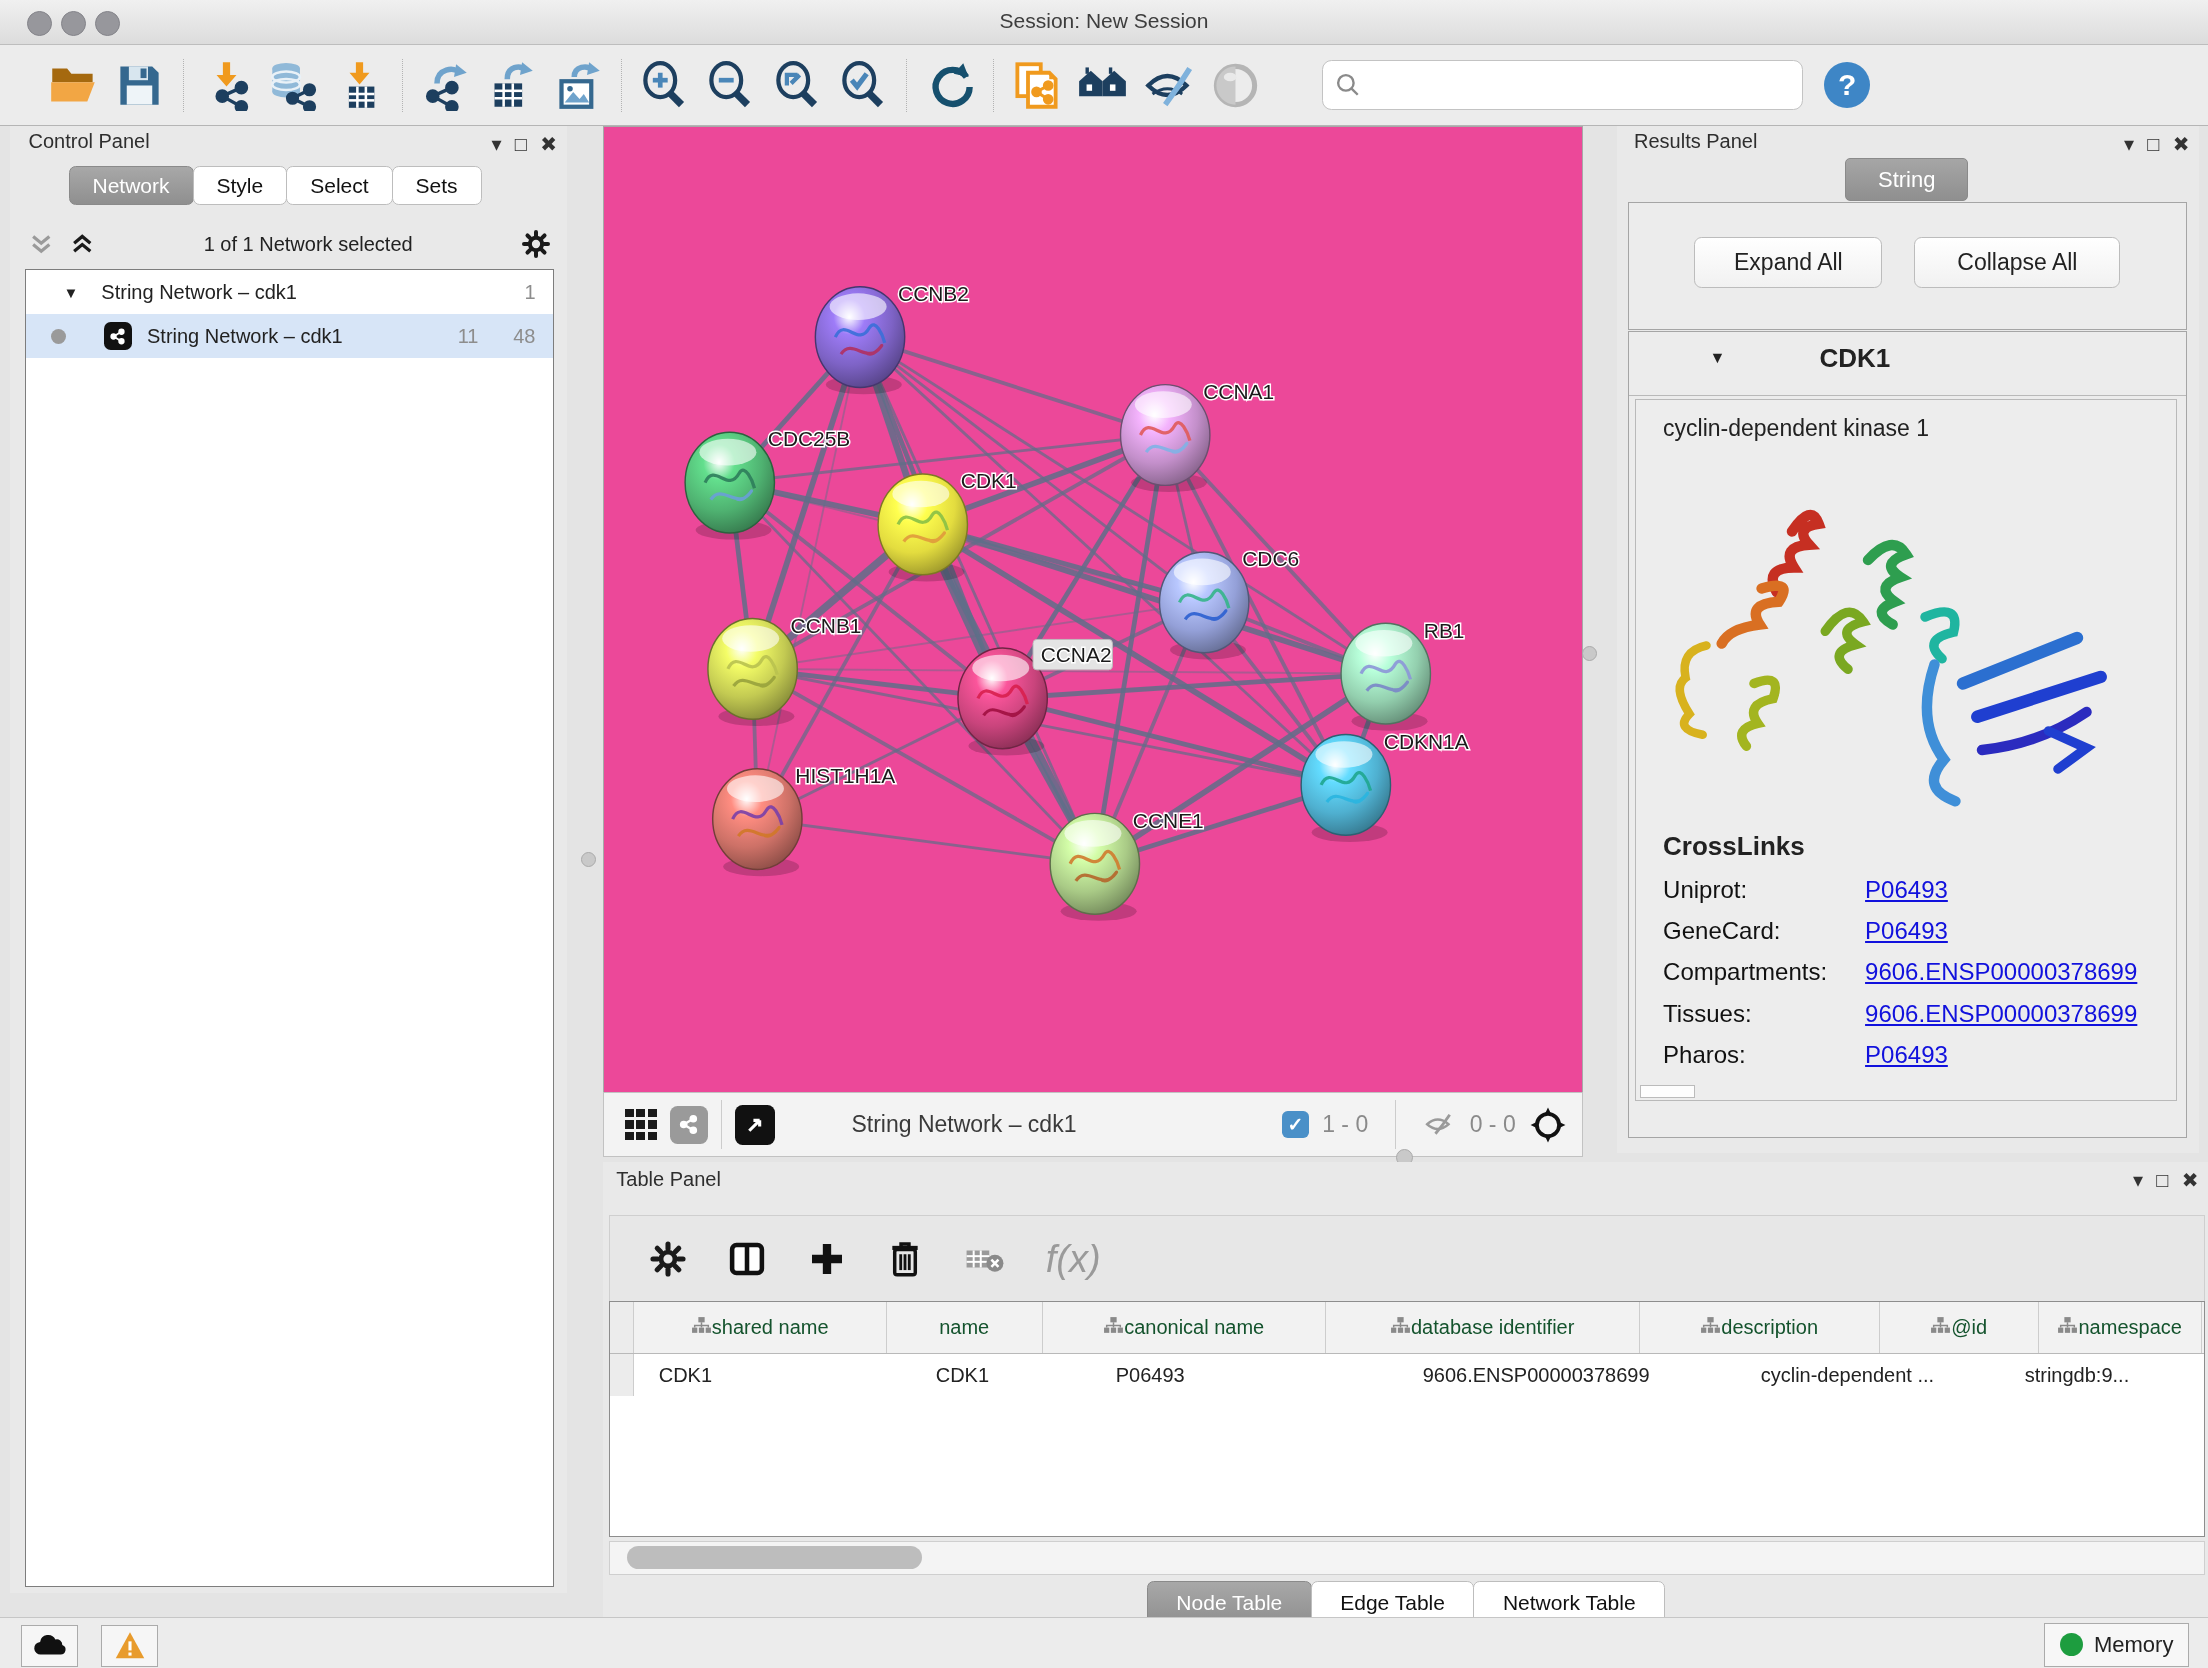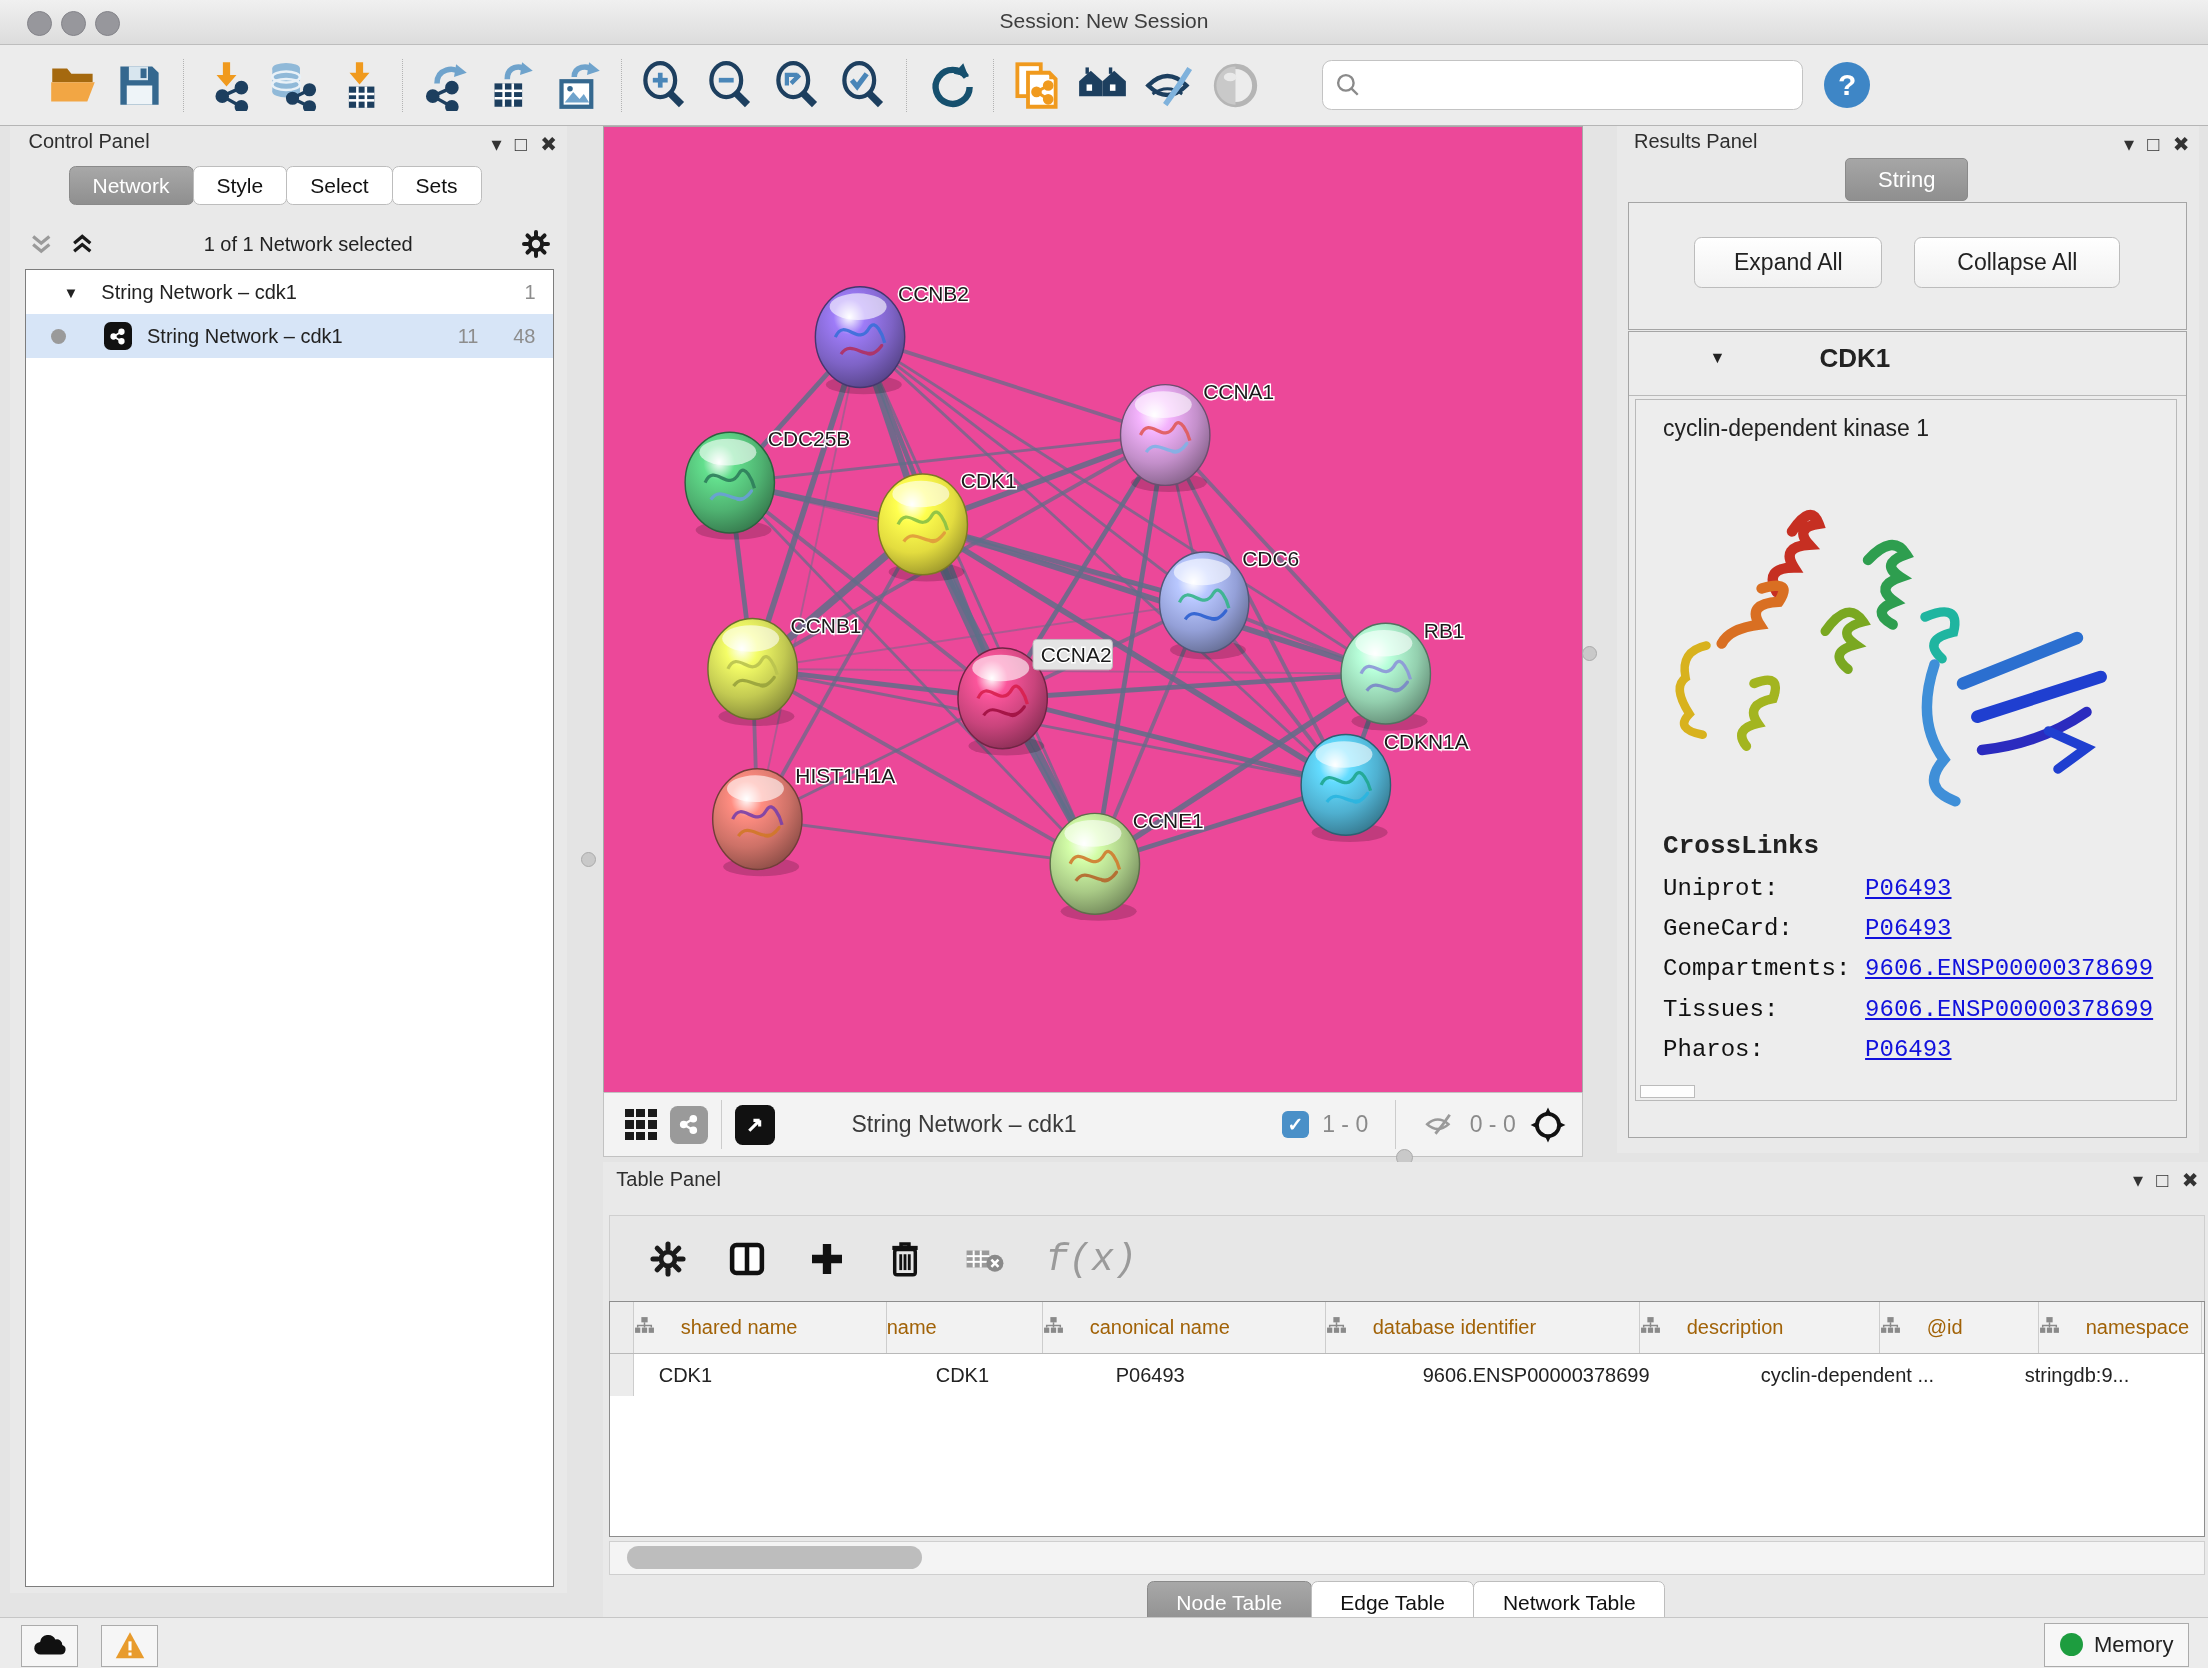--- a/index.html
+++ b/index.html
@@ -41,31 +41,31 @@
   .netname{color:#3a3a3a;font-size:23px;margin-left:76px;}
   .chk{width:27px;height:27px;border-radius:5.7px;background:#4a90c8;display:inline-flex;align-items:center;justify-content:center;color:#fff;font-size:19px;font-weight:bold;}
   
   .results{position:absolute;left:1617px;top:126px;width:582px;height:1027px;background:#e9e9e9;}
   .stringtab{position:absolute;left:228px;top:32px;background:linear-gradient(#a6a6a6,#8f8f8f);color:#fff;font-size:22px;padding:7.6px 32px;border-radius:5px;border:1px solid #8a8a8a;}
   .rbox1{position:absolute;left:11.4px;top:76px;width:557px;height:126px;background:#ececec;border:1.9px solid #a5a5a5;}
   .rbtn{position:absolute;top:34px;height:49px;background:linear-gradient(#ffffff,#f1f1f1);border:1px solid #bcbcbc;border-radius:7.6px;font-size:23px;display:flex;align-items:center;justify-content:center;}
   .rbox2{position:absolute;left:11.4px;top:205px;width:557px;height:805px;background:#ececec;border:1.9px solid #a5a5a5;}
   .cdk1hdr{position:absolute;left:0;top:0;width:100%;height:63px;border-bottom:1px solid #b9b9b9;}
   .rinner{position:absolute;left:5.7px;top:67px;width:540px;height:700px;background:#ededed;border:1px solid #b9b9b9;}
-  .serif{font-family:Liberation Mono, monospace;}
+  .serif{font-family:Liberation Sans, sans-serif;}
   .xlrow{display:flex;font-size:24px;margin:13.3px 0 13.3px 27px;}
   .xlrow .lbl{width:202px;color:#111;}
   .xlrow a{color:#1111dd;text-decoration:underline;}
   
   .tablepanel{position:absolute;left:603px;top:1162px;width:1605px;height:455px;background:#e9e9e9;}
   .tp-toolbar{position:absolute;left:5.7px;top:53px;width:1594px;height:86px;background:#e7e7e7;border:1px solid #cfcfcf;display:flex;align-items:center;}
   .tpbtn{margin-left:39px;display:flex;justify-content:center;}
   .dtable{position:absolute;left:5.7px;top:139px;width:1594px;height:234px;background:#fff;border:1.9px solid #8d8d8d;display:flex;flex-direction:column;}
   .dhead{display:flex;background:#f2f2f2;border-bottom:1px solid #b9b9b9;height:51px;}
-  .dth{display:flex;align-items:center;font-size:20px;color:#a16207;border-right:1px solid #cdcdcd;gap:26px;overflow:hidden;white-space:nowrap;}
+  .dth{display:flex;align-items:center;justify-content:center;font-size:20px;color:#14532d;border-right:1px solid #cdcdcd;gap:0;overflow:hidden;white-space:nowrap;}
   .drow{display:flex;height:42px;}
   .dtd{font-size:20px;display:flex;align-items:center;padding-left:25px;overflow:hidden;white-space:nowrap;}
   .hscroll{position:absolute;left:5.7px;bottom:42px;width:1594px;height:32px;background:#f4f4f4;border:1px solid #cfcfcf;}
   .hthumb{position:absolute;left:17px;top:3.8px;width:295px;height:23px;border-radius:11.4px;background:#bdbdbd;}
   .bottabs{position:absolute;left:0;bottom:-7.6px;width:100%;text-align:center;}
   
   .statusbar{position:absolute;left:0;top:1617px;width:2208px;height:51px;background:#ececec;border-top:1px solid #c6c6c6;}
   .sbtn{position:absolute;top:6.7px;width:55px;height:40px;background:#f6f6f6;border:1.9px solid #ababab;display:flex;align-items:center;justify-content:center;}
   .membtn{position:absolute;top:4.8px;right:19px;width:143px;height:42px;background:#f7f7f7;border:1.9px solid #ababab;display:flex;align-items:center;justify-content:center;gap:11.4px;font-size:22px;}
   .dot-green{width:23px;height:23px;border-radius:50%;}

